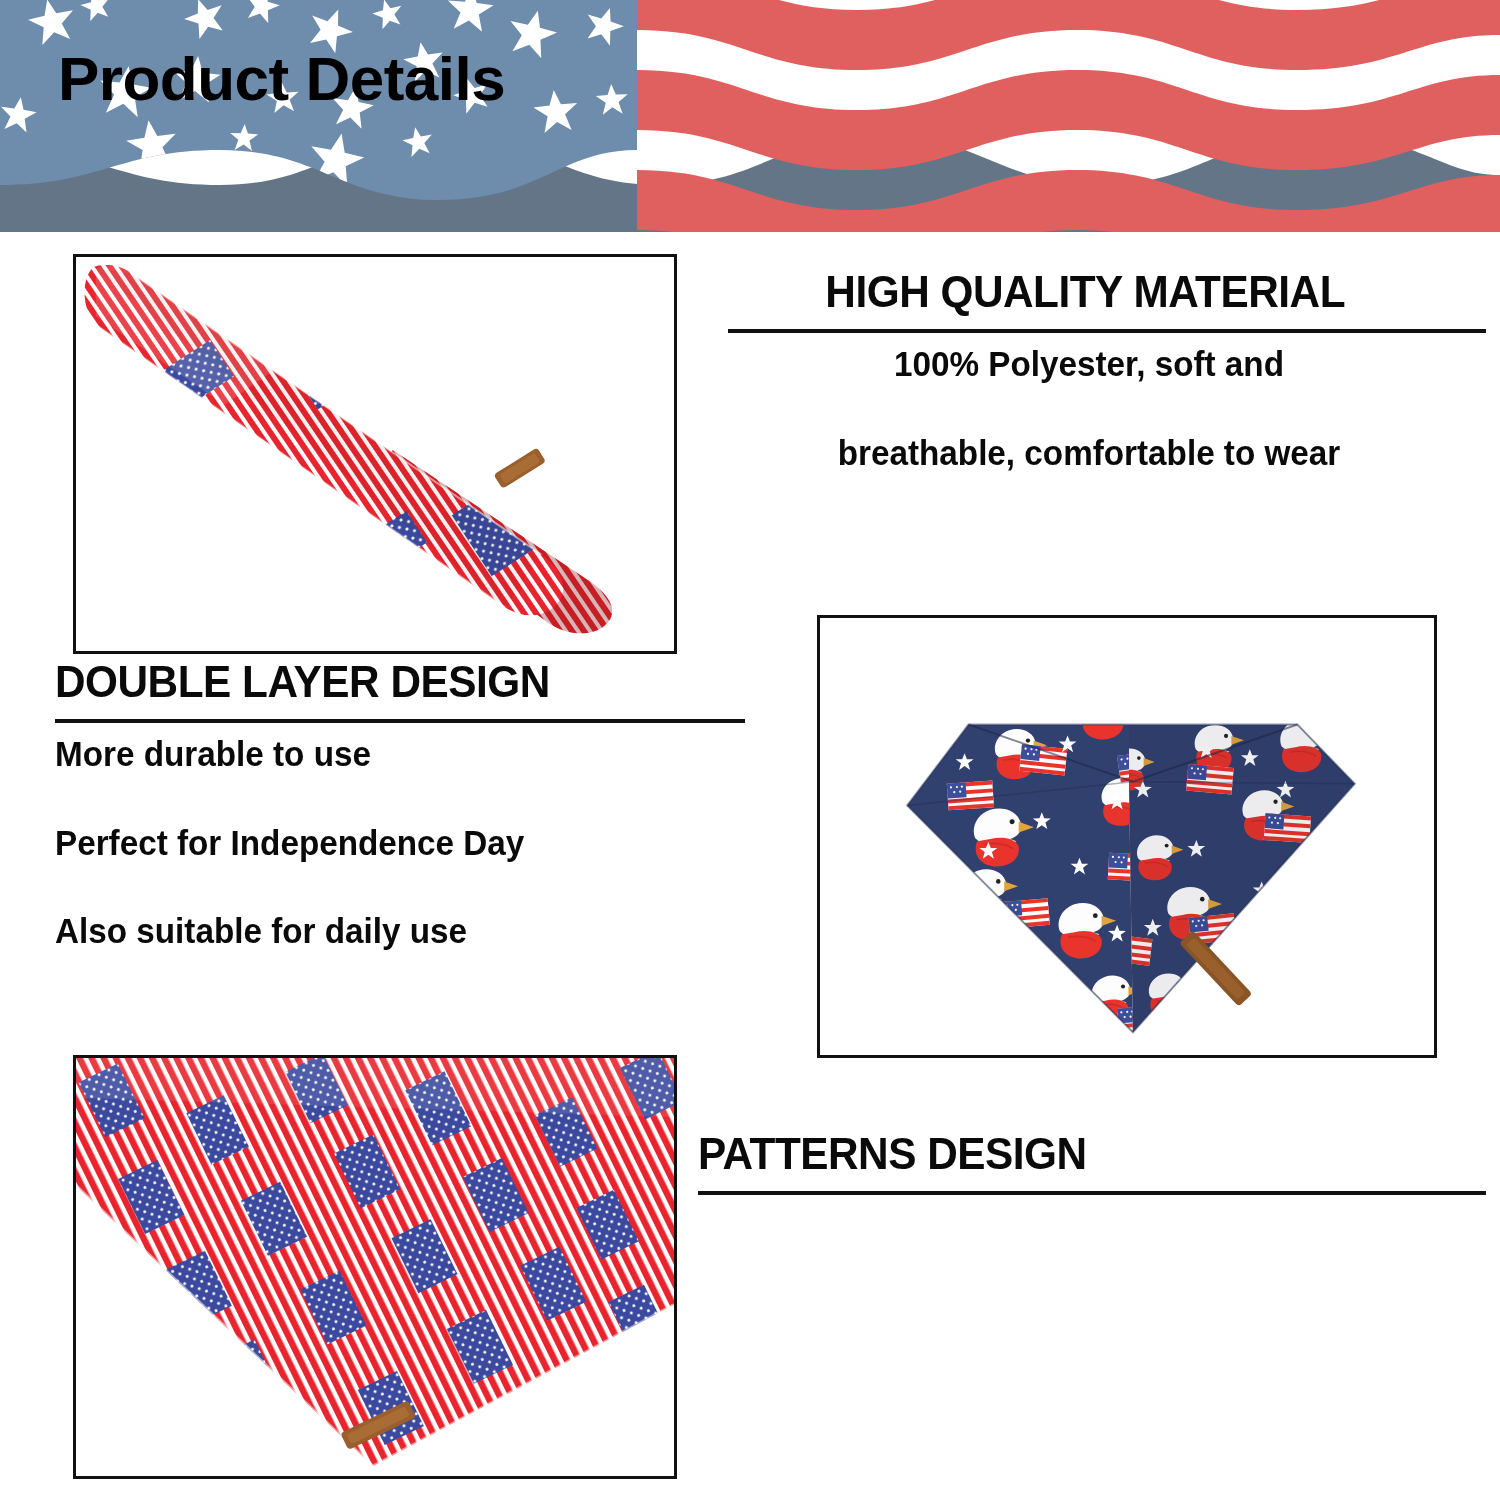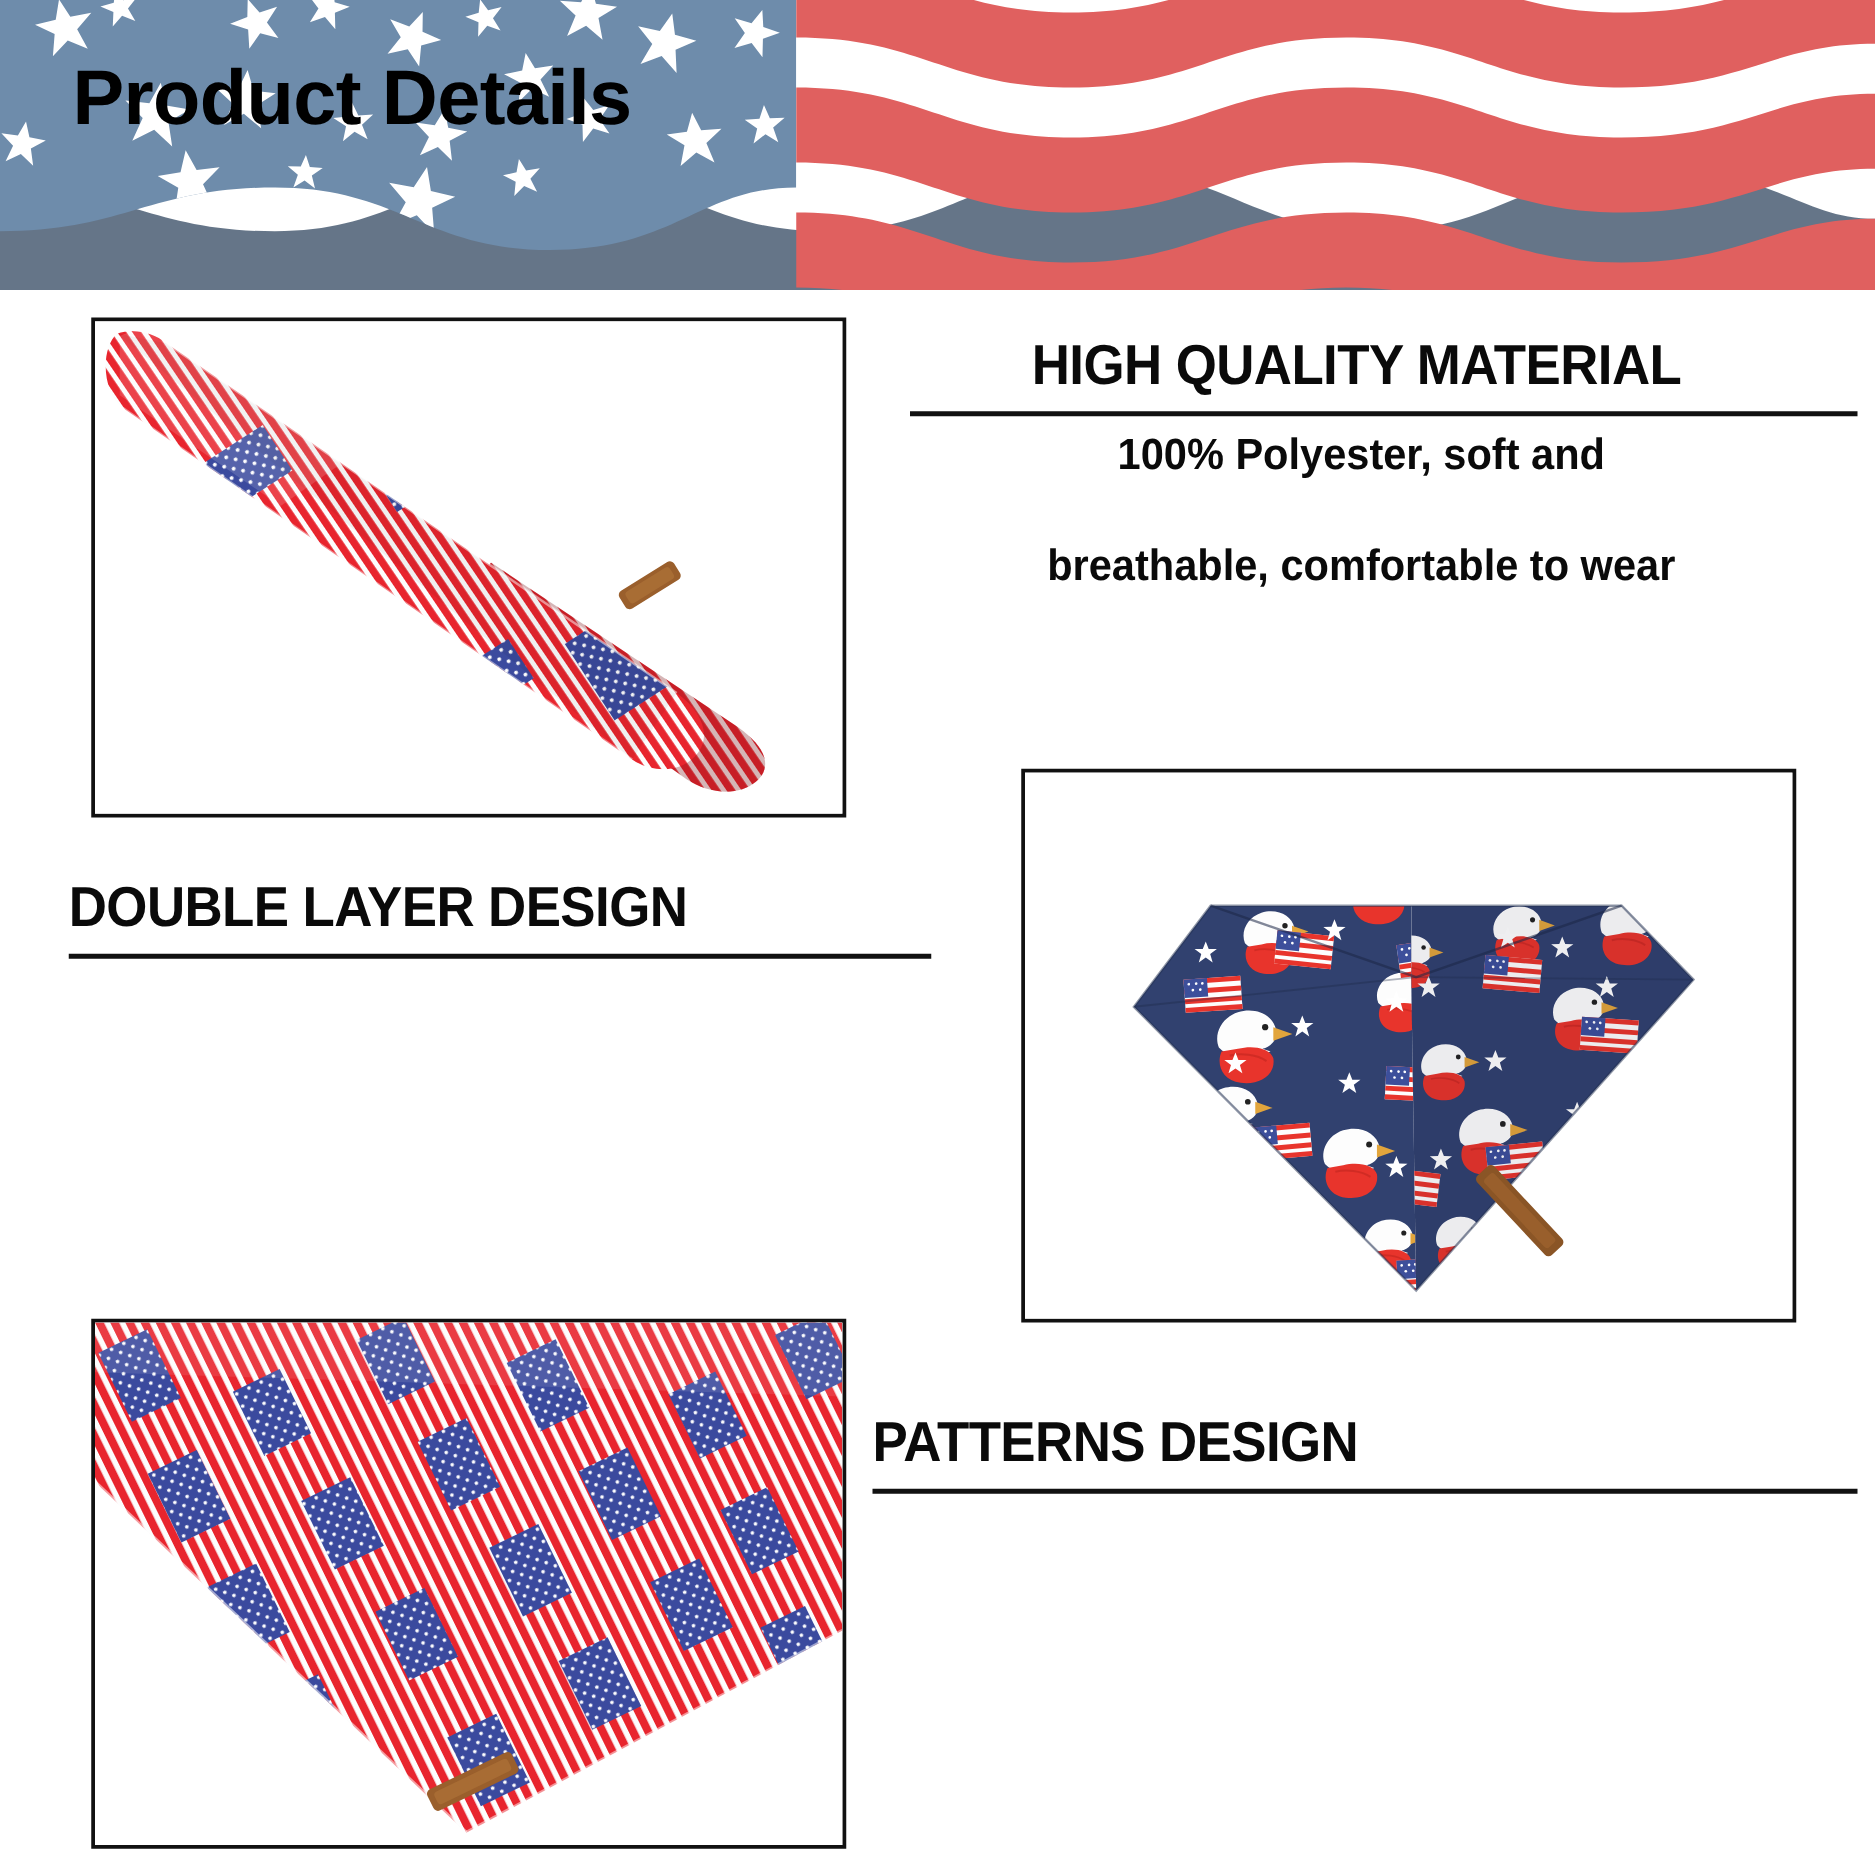--- a/index.html
+++ b/index.html
@@ -83,21 +83,21 @@
     color: #0a0a0a;
     white-space: nowrap;
     transform: scaleX(0.95);
     transform-origin: left center;
   }
   .feature-line + .feature-line { margin-top: 50px; }
 
   #block-material { left: 728px;  top: 268px;  width: 760px; text-align: center; }
   #block-material .feature-rule { width: 758px; }
 
-  #block-double   { left: 55px;   top: 702px;  width: 690px; }
+  #block-double   { left: 55px;   top: 658px;  width: 690px; }
   #block-double .feature-rule { width: 690px; }
 
   #block-patterns { left: 698px;  top: 1130px; width: 790px; }
   #block-patterns .feature-rule { width: 788px; }
 </style>
 </head>
 <body>
 
 <div id="page">
 
@@ -553,20 +553,25 @@
     <div class="feature-rule"></div>
     <div class="feature-body">
       <div class="feature-line">100% Polyester, soft and</div>
       <div class="feature-line">breathable, comfortable to wear</div>
     </div>
   </div>
 
   <div class="feature-block" id="block-double">
     <div class="feature-heading">DOUBLE LAYER DESIGN</div>
     <div class="feature-rule"></div>
+    <div class="feature-body">
+      <div class="feature-line">More durable to use</div>
+      <div class="feature-line">Perfect for Independence Day</div>
+      <div class="feature-line">Also suitable for daily use</div>
+    </div>
   </div>
 
   <div class="feature-block" id="block-patterns">
     <div class="feature-heading">PATTERNS DESIGN</div>
     <div class="feature-rule"></div>
   </div>
 
 </div>
 
 </body></html>

